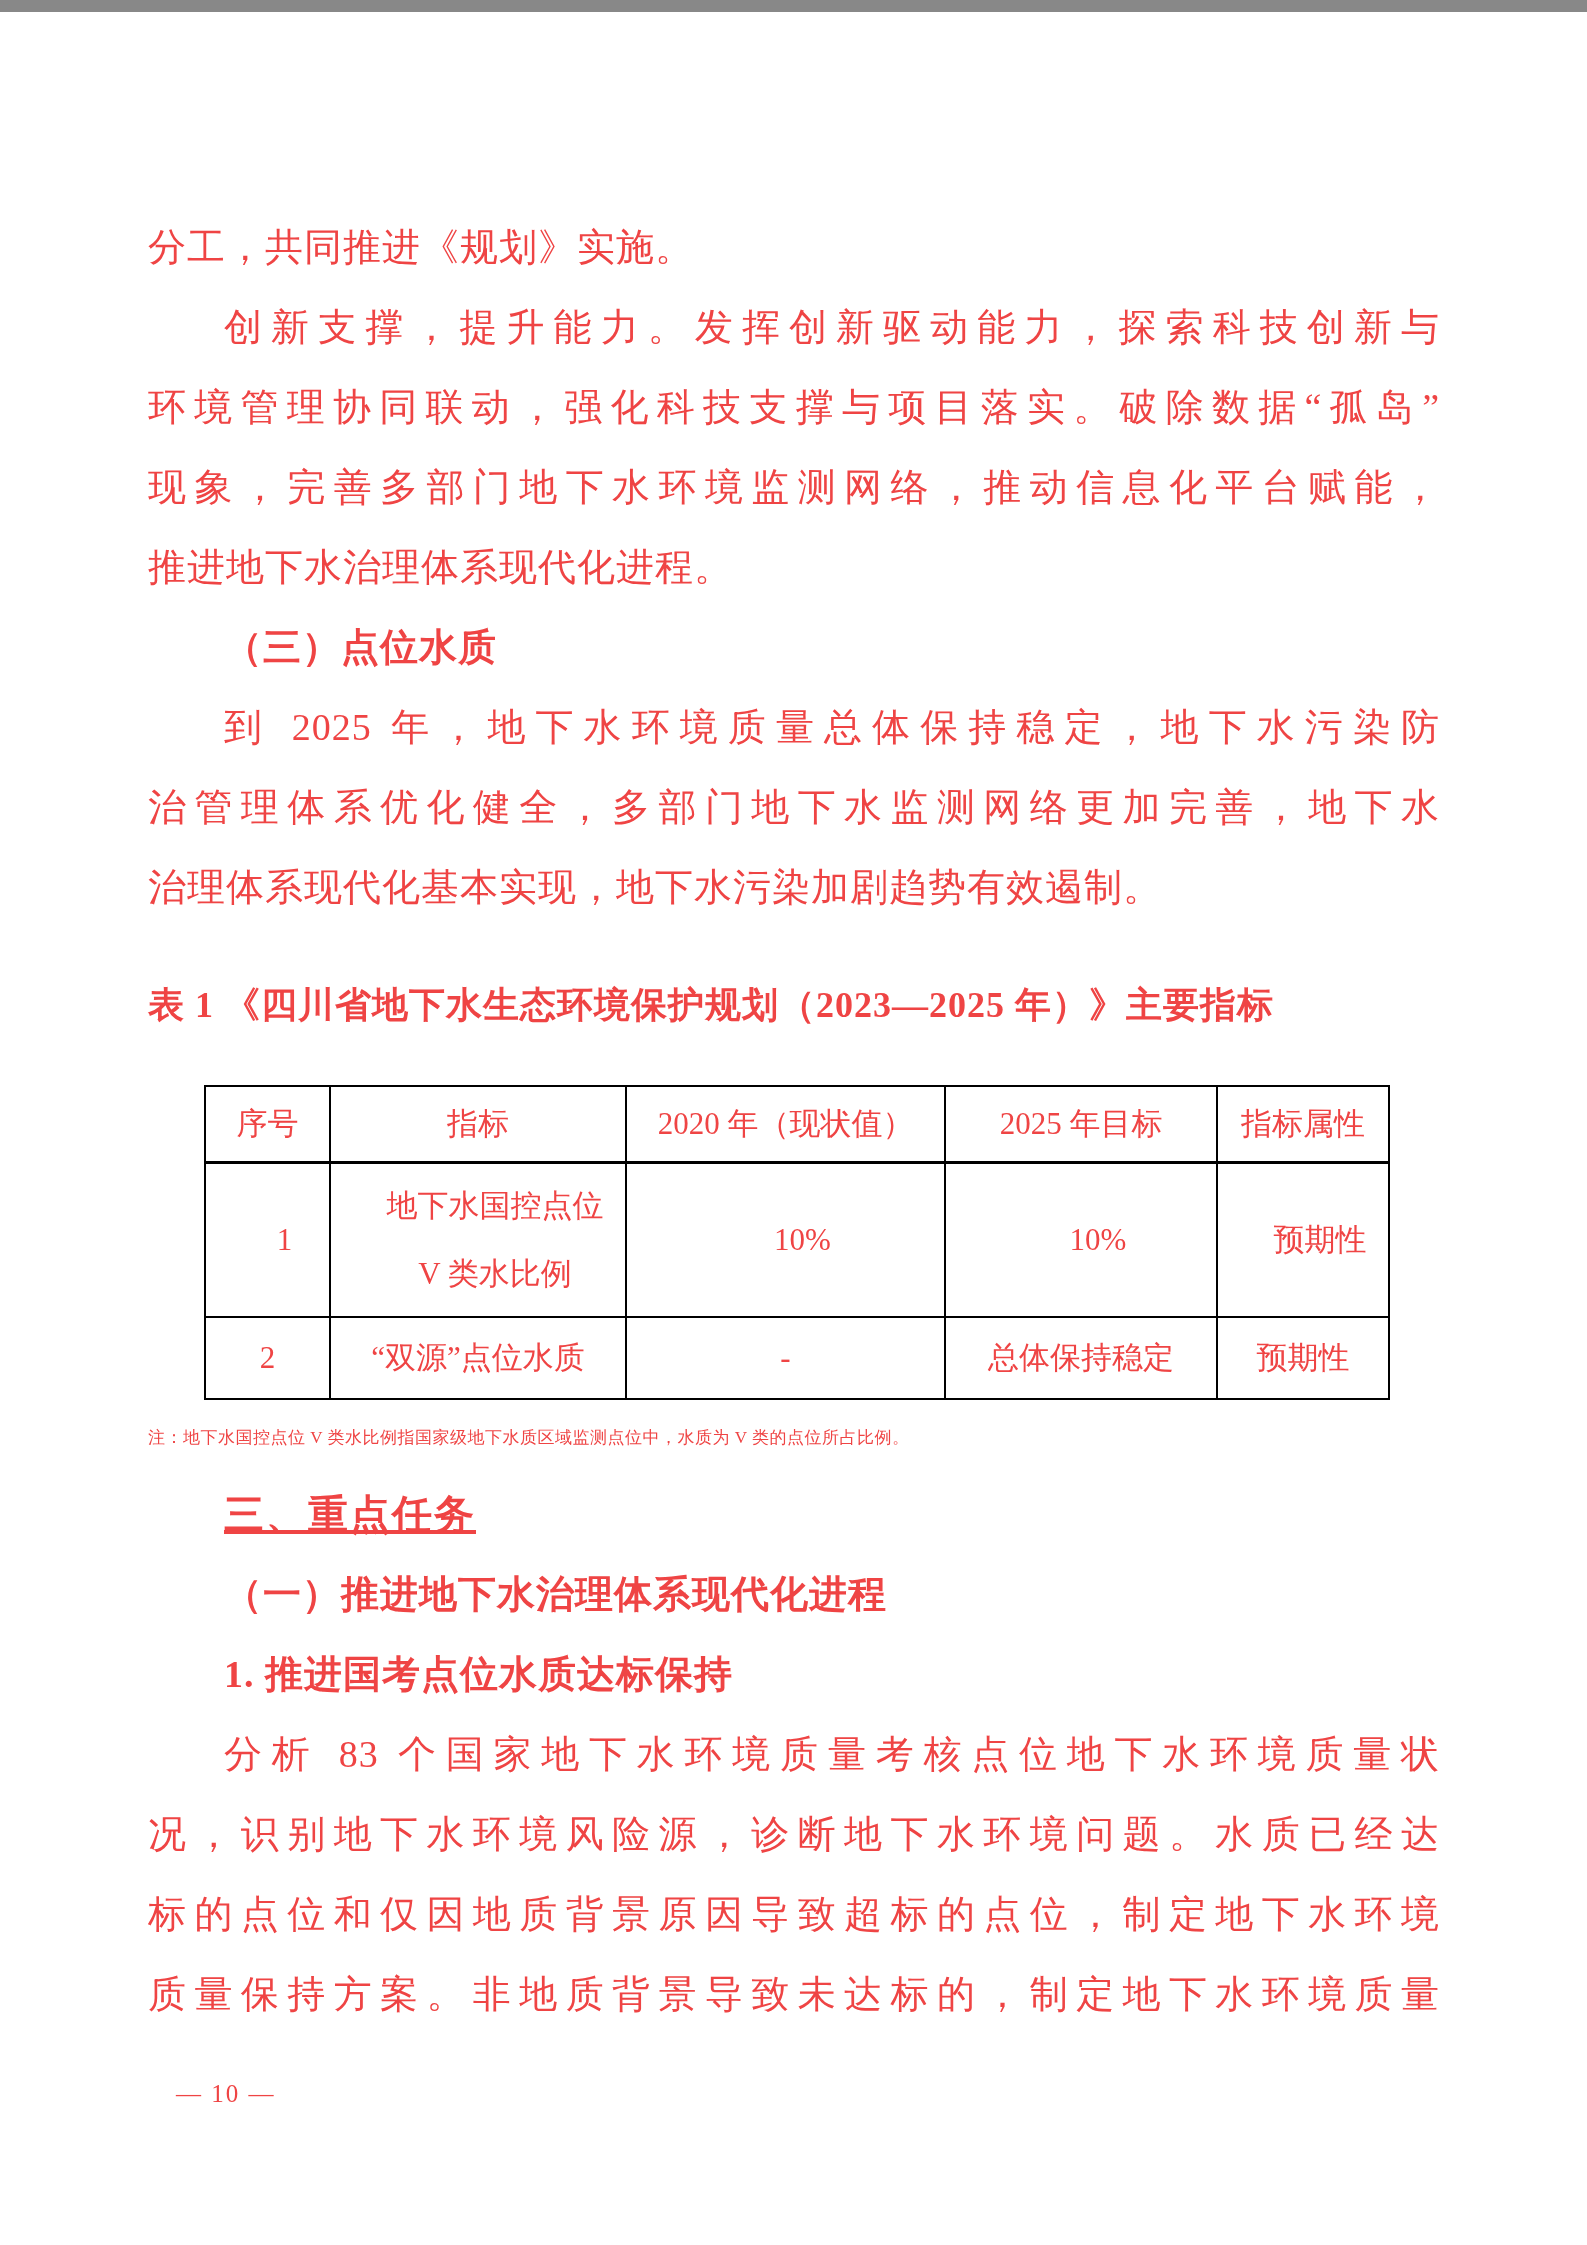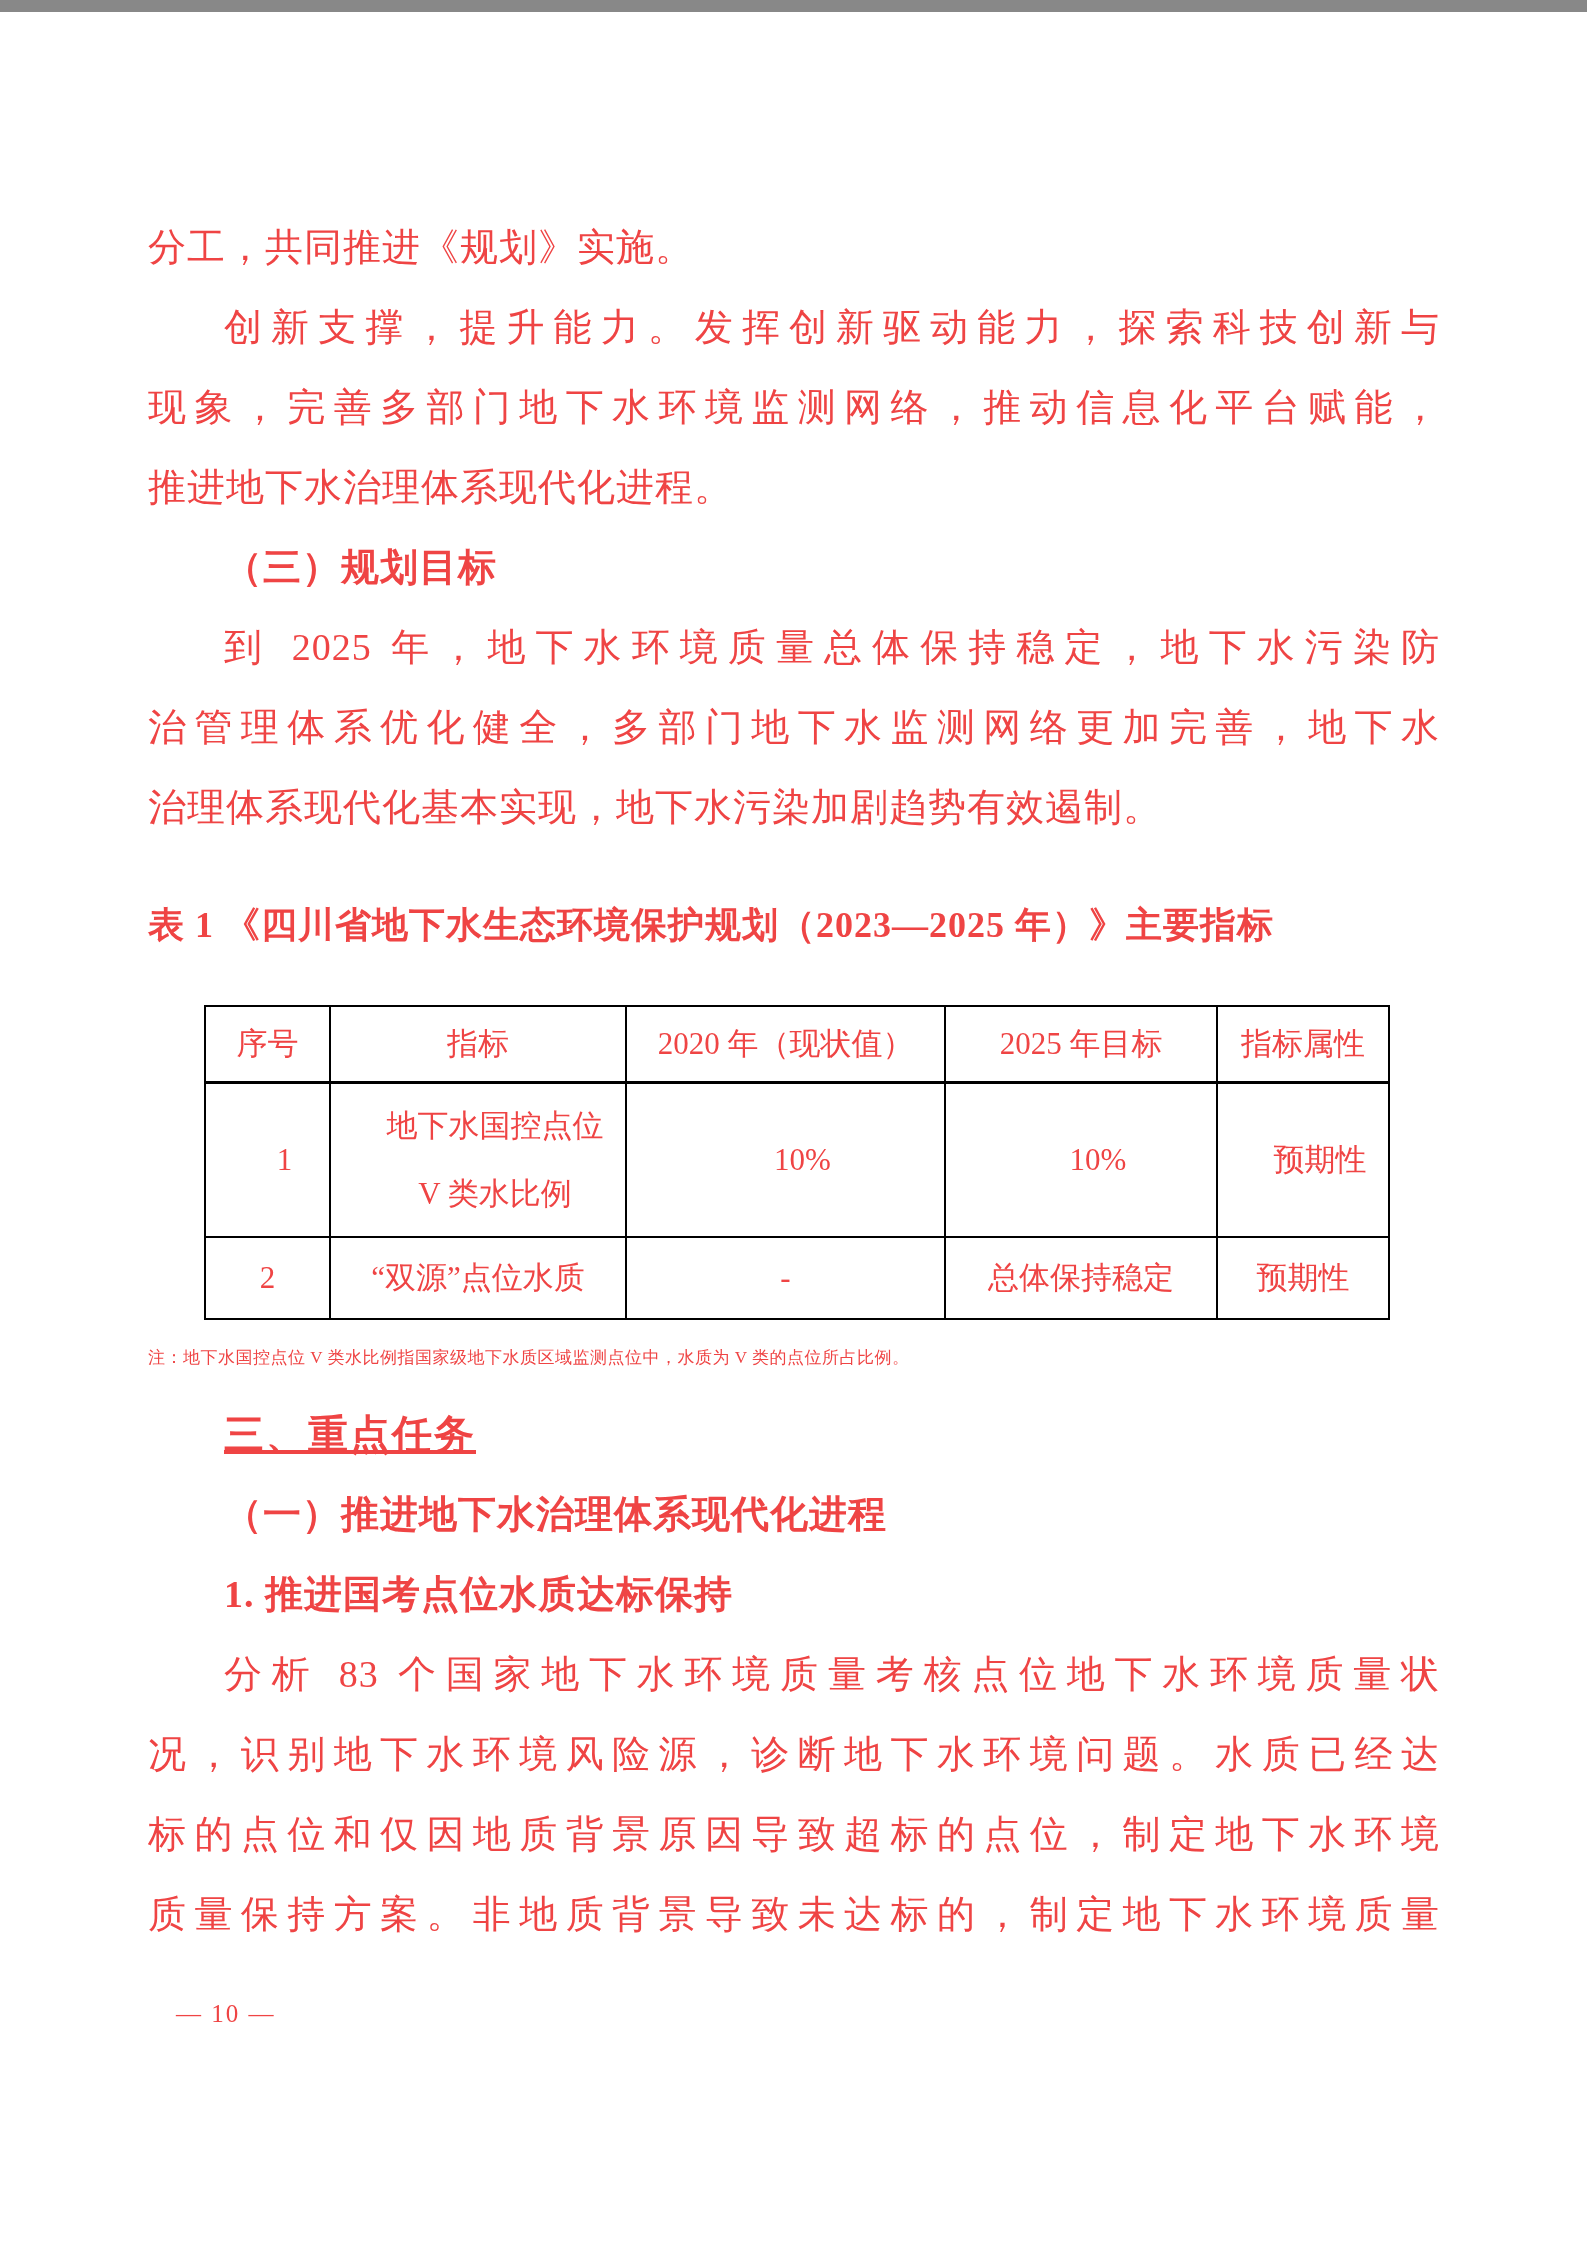--- a/index.html
+++ b/index.html
@@ -86,24 +86,25 @@
 </style>
 </head>
 <body>
 
 <div class="page">
   <div class="content">
 
     <p class="line">分工，共同推进《规划》实施。</p>
 
     <p class="line just indent">创新支撑，提升能力。发挥创新驱动能力，探索科技创新与</p>
+    <p class="line just">环境管理协同联动，强化科技支撑与项目落实。破除数据“孤岛”</p>
     <p class="line just">现象，完善多部门地下水环境监测网络，推动信息化平台赋能，</p>
     <p class="line">推进地下水治理体系现代化进程。</p>
 
-    <p class="line indent h-kai">（三）规划目标</p>
+    <p class="line indent h-kai">（三）点位水质</p>
 
     <p class="line just indent">到 2025 年，地下水环境质量总体保持稳定，地下水污染防</p>
     <p class="line just">治管理体系优化健全，多部门地下水监测网络更加完善，地下水</p>
     <p class="line">治理体系现代化基本实现，地下水污染加剧趋势有效遏制。</p>
 
     <p class="table-title">表 1 《四川省地下水生态环境保护规划（2023—2025 年）》主要指标</p>
 
     <table class="indicator">
       <colgroup>
         <col class="c1">

